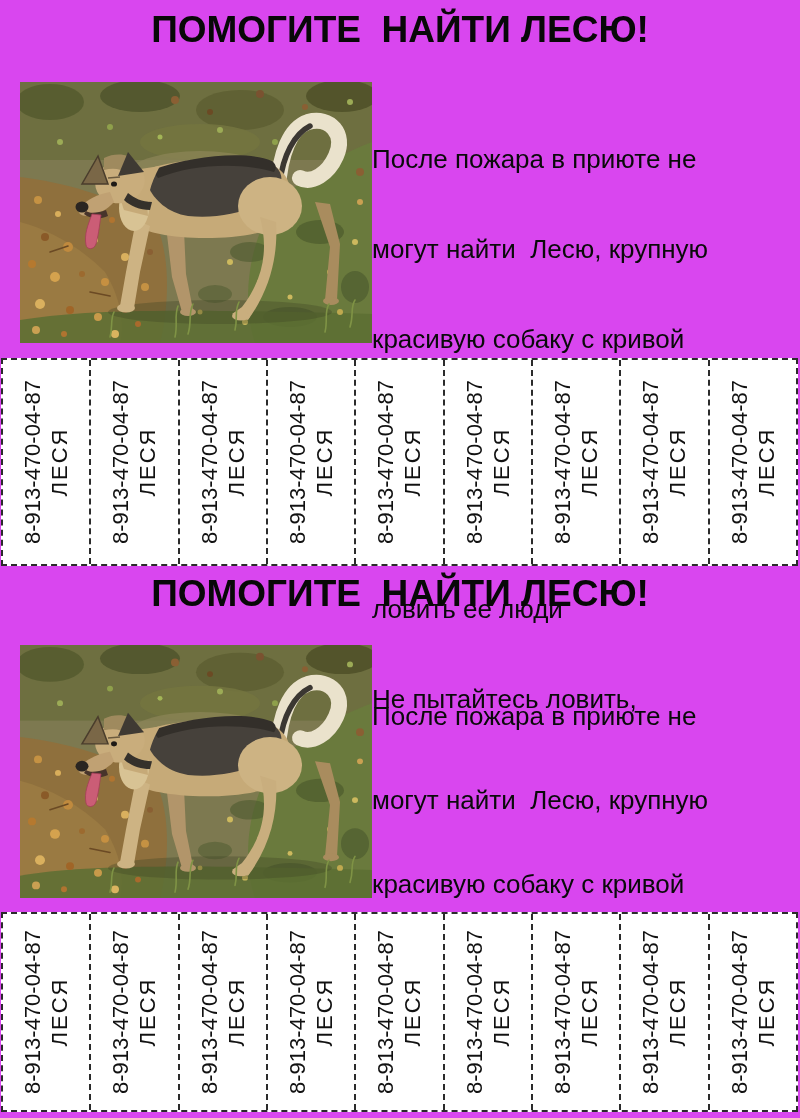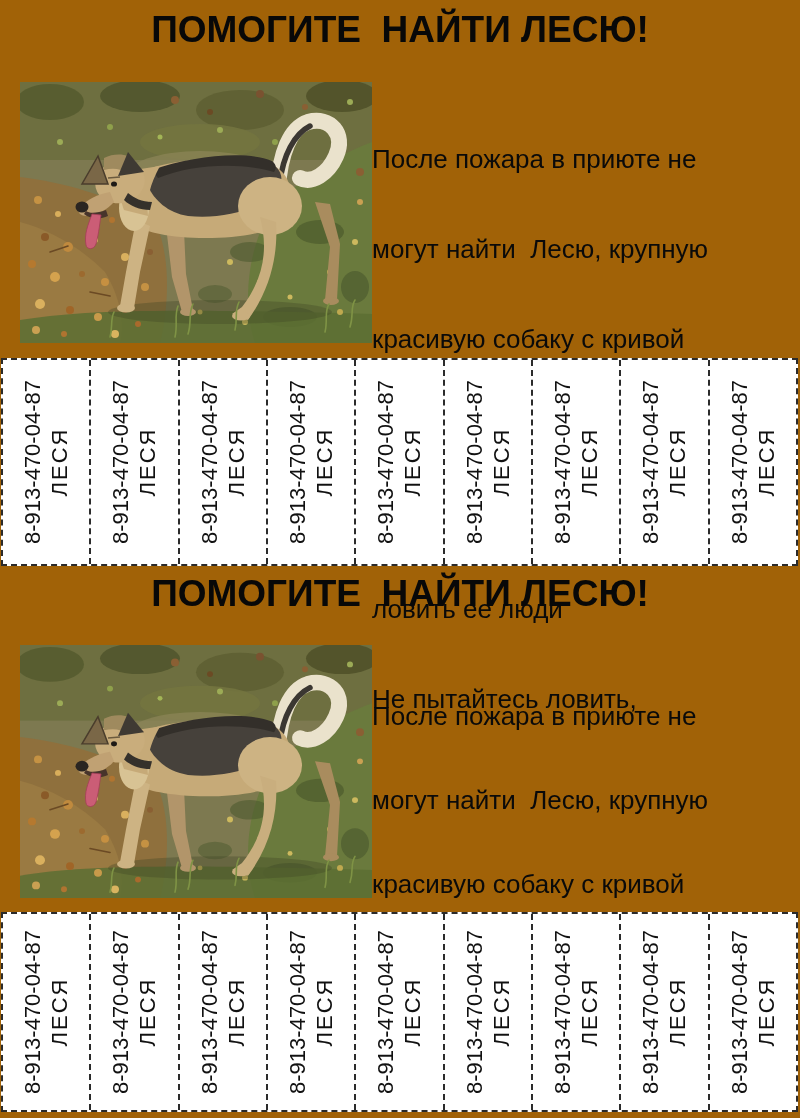--- a/index.html
+++ b/index.html
@@ -1,17 +1,17 @@
 <!DOCTYPE html>
 <html><head>
 <meta charset="utf-8">
 <style>
   html,body{margin:0;padding:0;background:#ffffff;}
   .page{
-    position:relative;width:800px;height:1118px;background:#a16207;
+    position:relative;width:800px;height:1118px;background:#d946ef;
     font-family:"Liberation Sans",sans-serif;color:#0a0a0a;overflow:hidden;
   }
   .flyer{position:absolute;left:0;width:800px;}
   .flyer.f1{top:0;height:570px;}
   .flyer.f2{top:566px;height:552px;}
 
   .title{
     position:absolute;top:8px;left:0;width:100%;
     text-align:center;font-weight:bold;font-size:37px;line-height:44px;
     white-space:pre;color:#080808;

